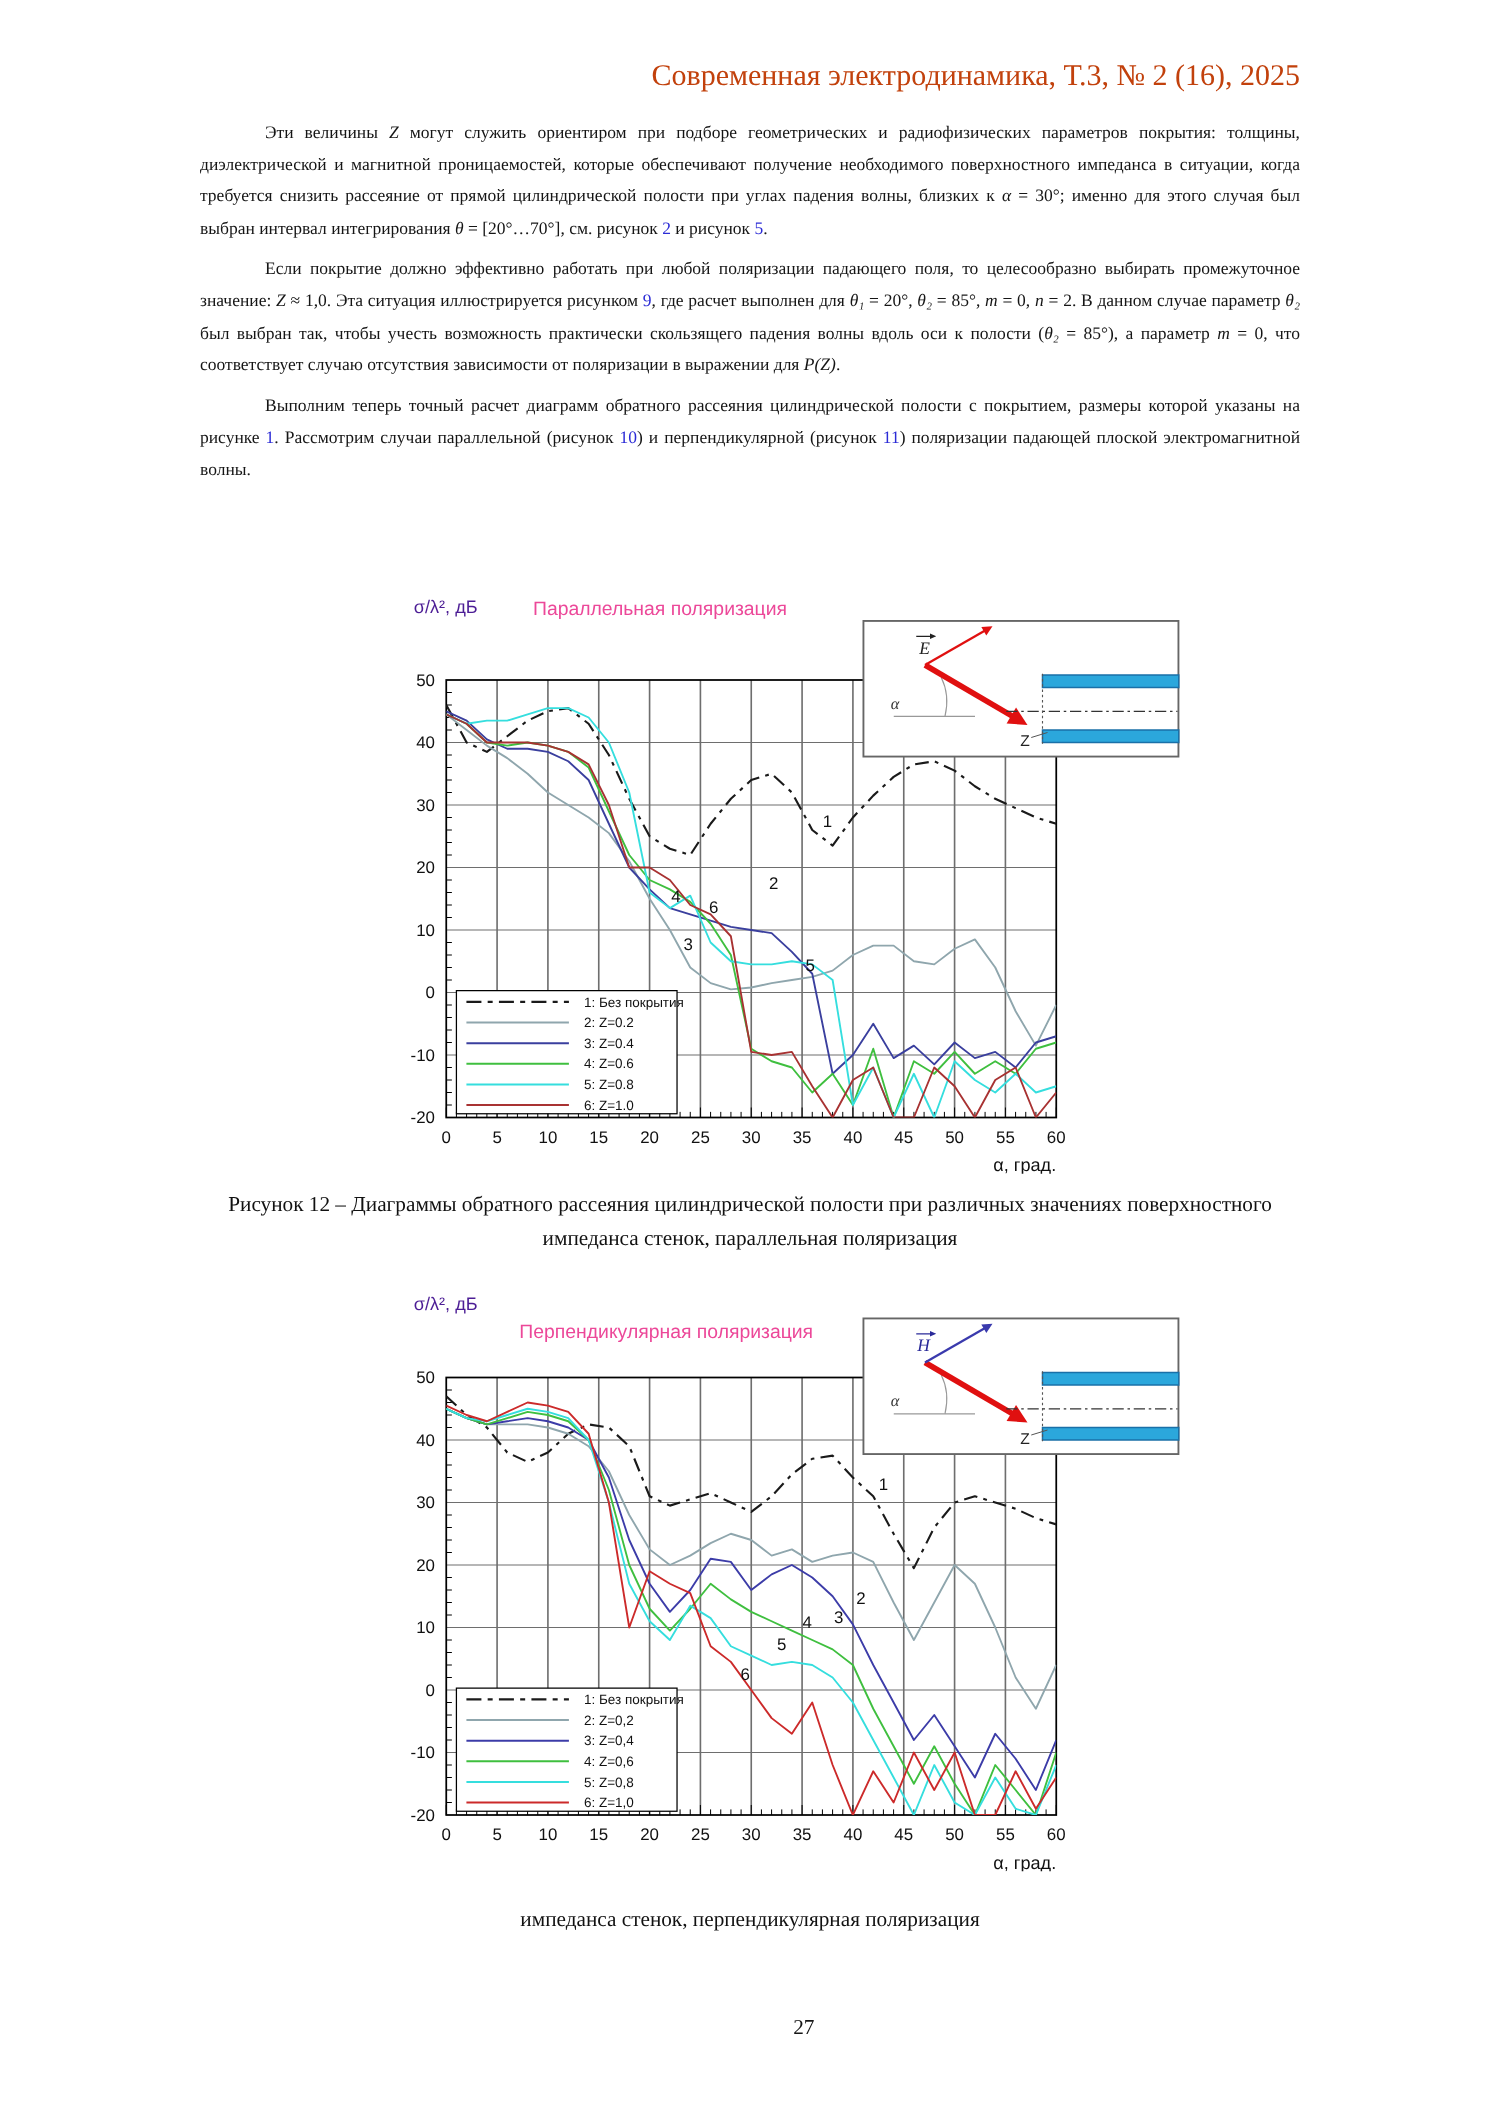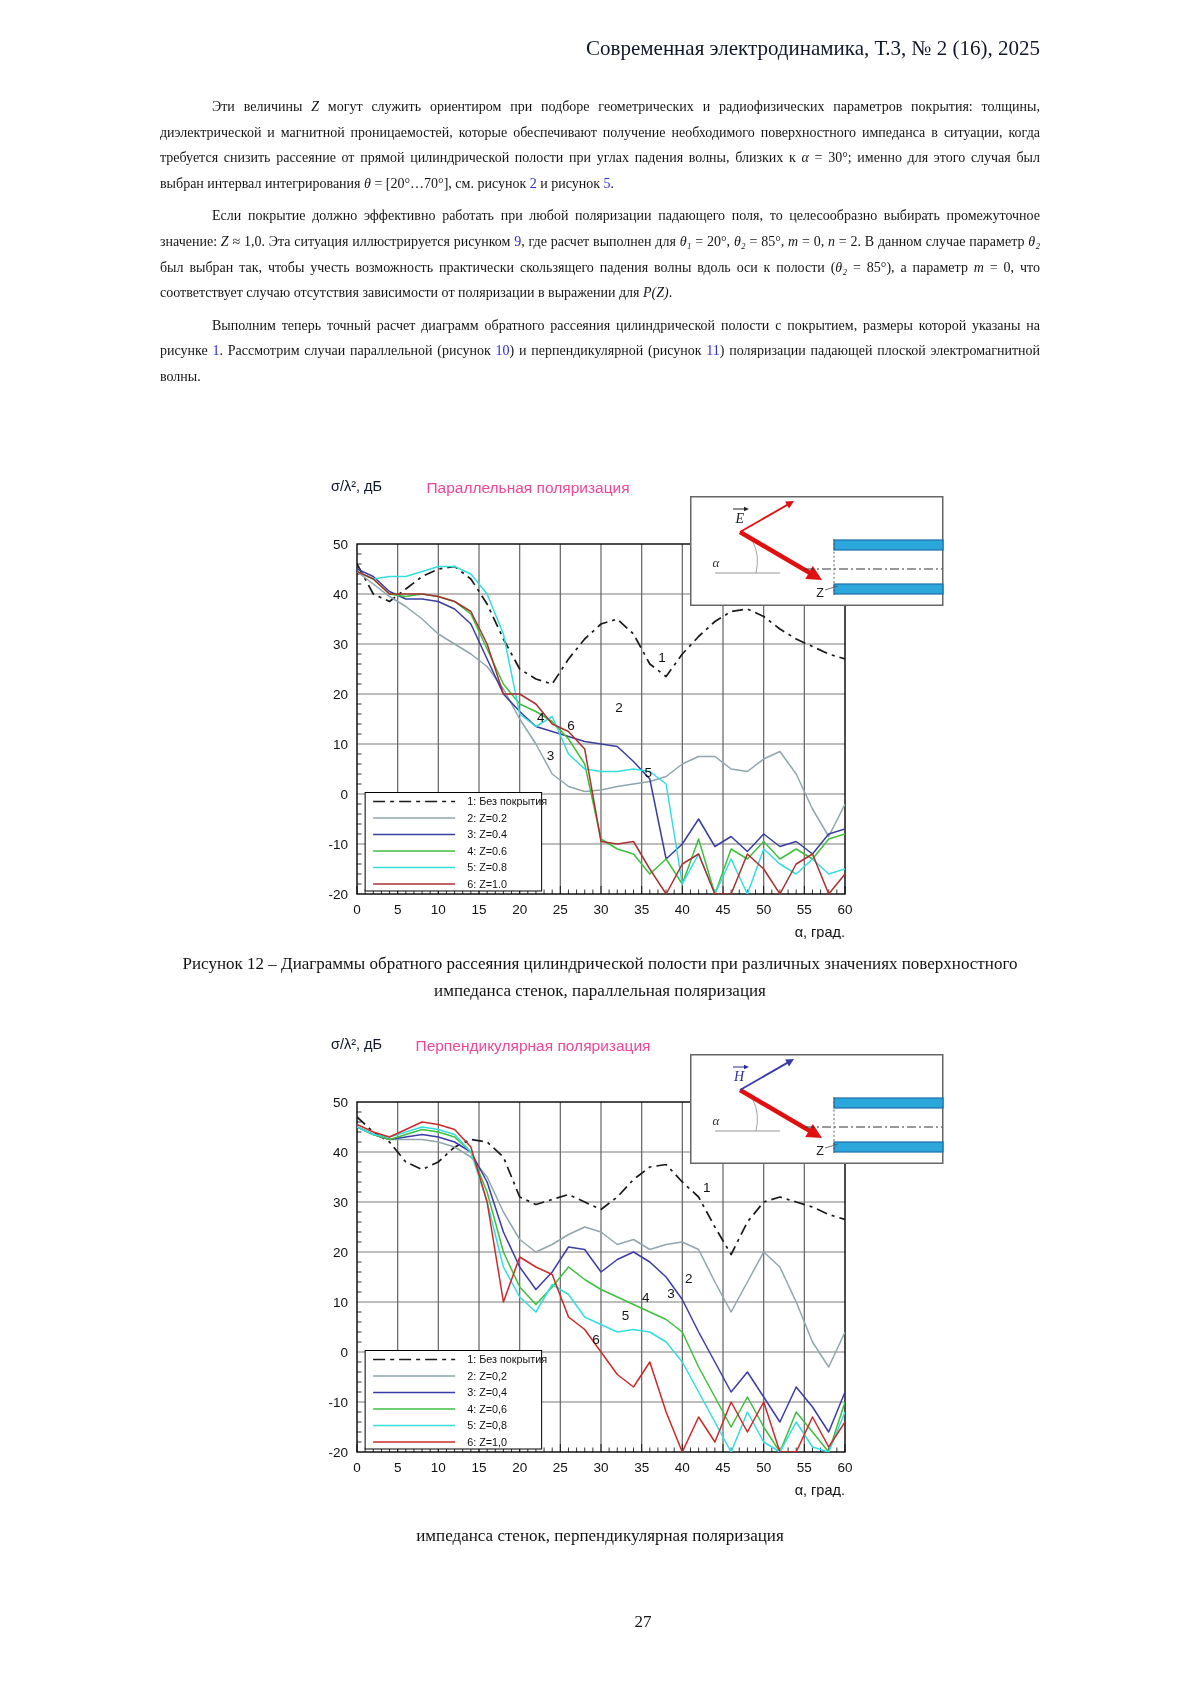--- a/index.html
+++ b/index.html
@@ -1,27 +1,27 @@
 <!DOCTYPE html>
 <html><head>
 <meta charset="utf-8">
 <style>
   html,body{margin:0;padding:0;background:#888;}
   .page{position:relative;width:1200px;height:1697px;background:#ffffff;
         font-family:"Liberation Serif",serif;color:#151515;overflow:hidden;margin:0 auto;}
-  .journal-header{position:absolute;top:36px;right:160px;font-size:21px;color:#0f172a;}
+  .journal-header{position:absolute;top:48px;right:160px;font-size:24px;color:#c2410c;}
   .text-block{position:absolute;top:94px;left:160px;width:880px;}
   .para{margin:0 0 7px 0;font-size:14px;line-height:25.6px;text-align:justify;text-indent:52px;}
   .seg-i{font-style:italic;}
   .seg-link{color:#2b2bd6;cursor:pointer;}
   .figure-block{position:absolute;left:285px;width:670px;height:460px;}
   #fig10{top:478px;}
   #fig11{top:1036px;}
   .fig-ylabel{position:absolute;left:46px;top:0;font-family:"Liberation Sans",sans-serif;
-              font-size:14.5px;color:#0f172a;white-space:nowrap;}
+              font-size:14.5px;color:#4c1d95;white-space:nowrap;}
   .fig-title{position:absolute;left:78px;top:1px;width:330px;text-align:center;
              font-family:"Liberation Sans",sans-serif;font-size:15.5px;color:#ec4899;}
   .chart-svg{position:absolute;left:0;top:6px;}
   .caption{position:absolute;left:140px;width:920px;text-align:center;
            font-size:17px;line-height:27px;color:#111;}
   #cap10{top:950px;}
   #cap11{top:1522px;}
   .page-number{position:absolute;top:1612px;left:0;width:100%;text-align:center;font-size:17px;padding-left:43px;}
 </style>
 </head>
@@ -224,21 +224,21 @@
       </svg>
   </div>
 
   <div class="caption" id="cap10">
     <div>Рисунок 12 – Диаграммы обратного рассеяния цилиндрической полости при различных значениях поверхностного</div>
     <div>импеданса стенок, параллельная поляризация</div>
   </div>
 
   <div class="figure-block" id="fig11">
     <div class="fig-ylabel">σ/λ², дБ</div>
-    <div class="fig-title" style="width:360px;left:68px;">Перпендикулярная поляризация</div>
+    <div class="fig-title" style="width:360px;left:68px;margin-top:20px;">Перпендикулярная поляризация</div>
     <svg class="chart-svg" width="665" height="455" viewBox="0 0 665 455">
         <defs>
           <clipPath id="clip1">
             <rect x="72" y="60" width="488" height="350"></rect>
           </clipPath>
         </defs>
         <line x1="112.66666666666666" y1="60" x2="112.66666666666666" y2="410" stroke="#6e6e6e" stroke-width="1.3"></line>
         <line x1="153.33333333333331" y1="60" x2="153.33333333333331" y2="410" stroke="#6e6e6e" stroke-width="1.3"></line>
         <line x1="194" y1="60" x2="194" y2="410" stroke="#6e6e6e" stroke-width="1.3"></line>
         <line x1="234.66666666666666" y1="60" x2="234.66666666666666" y2="410" stroke="#6e6e6e" stroke-width="1.3"></line>

